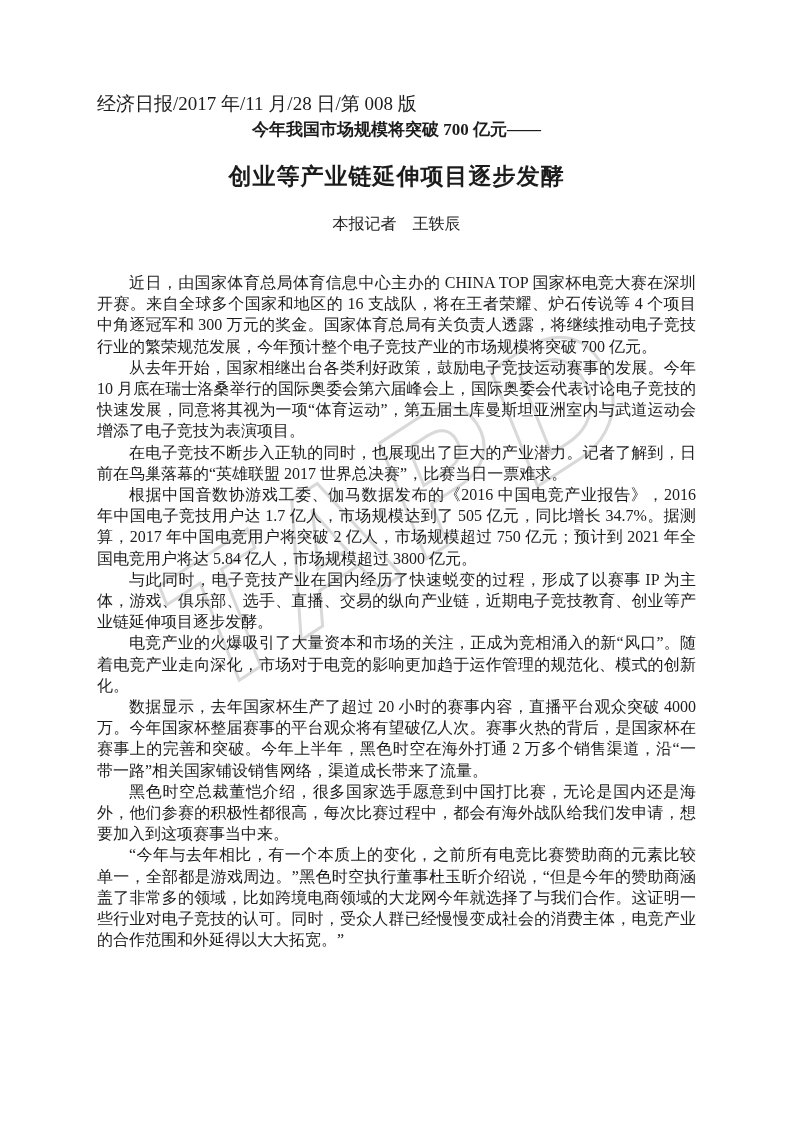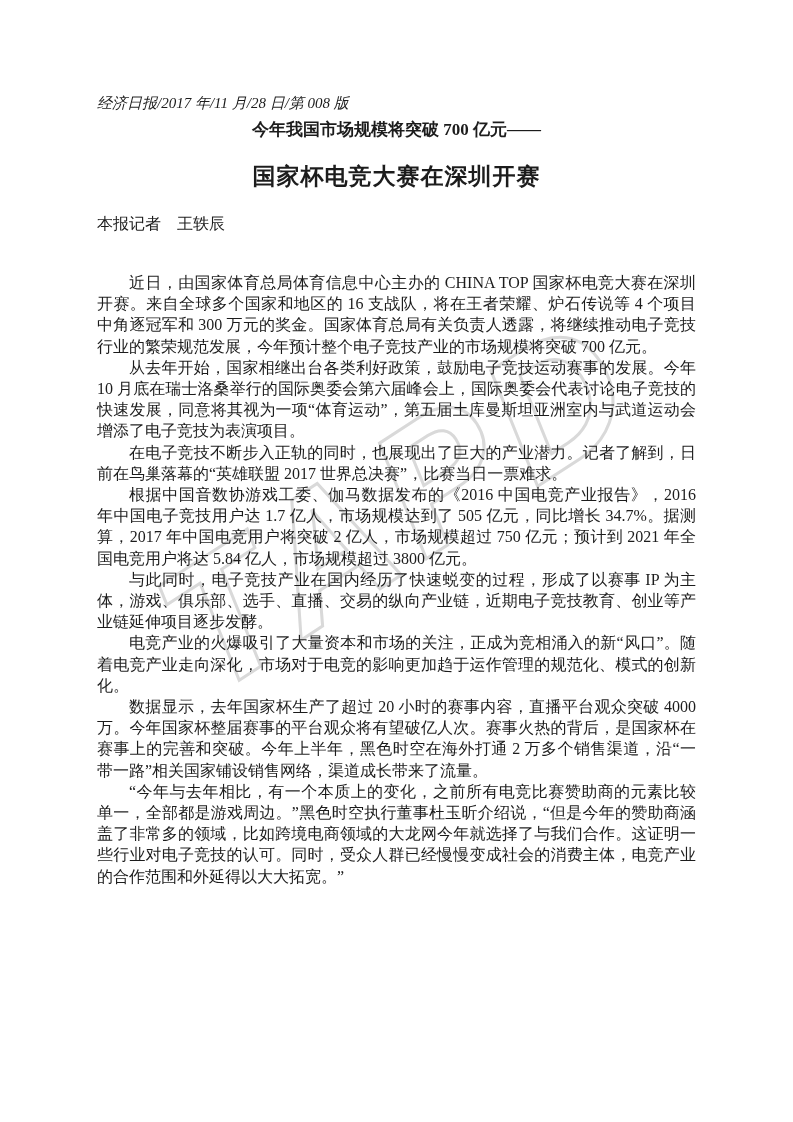--- a/index.html
+++ b/index.html
@@ -17,41 +17,40 @@
     overflow: hidden;
     font-family: "Liberation Serif", "DejaVu Serif", serif;
     color: var(--text);
   }
   .page {
     position: relative;
     z-index: 1;
     padding: 92px 97px 0 97px;
   }
   .doc-header {
-    font-size: 15px;
+    font-size: 19px;
     line-height: 23px;
-    font-style: italic;
   }
   .kicker {
     text-align: center;
     font-size: 17px;
     font-weight: 700;
     line-height: 22px;
     margin-top: 4px;
   }
   .headline {
     text-align: center;
     font-size: 23px;
     font-weight: 700;
     letter-spacing: 1px;
     line-height: 30px;
     margin-top: 21px;
   }
   .byline {
-    text-align: left;
+    text-align: center;
     font-size: 16px;
     line-height: 22px;
     margin-top: 21px;
   }
   .article {
     margin-top: 37px;
     width: 599px;
     font-size: 16px;
     line-height: 21.2px;
     text-align: justify;
@@ -89,28 +88,29 @@
 <div class="watermark">TAPD</div>
 
 <div class="page">
 
   <div class="doc-header">
     <div>经济日报/2017 年/11 月/28 日/第 008 版</div>
   </div>
 
   <div class="kicker">今年我国市场规模将突破 700 亿元——</div>
 
-  <h1 class="headline">国家杯电竞大赛在深圳开赛</h1>
+  <h1 class="headline">创业等产业链延伸项目逐步发酵</h1>
 
   <div class="byline">本报记者　王轶辰</div>
 
   <div class="article">
     <p>近日，由国家体育总局体育信息中心主办的 CHINA TOP 国家杯电竞大赛在深圳开赛。来自全球多个国家和地区的 16 支战队，将在王者荣耀、炉石传说等 4 个项目中角逐冠军和 300 万元的奖金。国家体育总局有关负责人透露，将继续推动电子竞技行业的繁荣规范发展，今年预计整个电子竞技产业的市场规模将突破 700 亿元。</p>
     <p>从去年开始，国家相继出台各类利好政策，鼓励电子竞技运动赛事的发展。今年 10 月底在瑞士洛桑举行的国际奥委会第六届峰会上，国际奥委会代表讨论电子竞技的快速发展，同意将其视为一项“体育运动”，第五届土库曼斯坦亚洲室内与武道运动会增添了电子竞技为表演项目。</p>
     <p>在电子竞技不断步入正轨的同时，也展现出了巨大的产业潜力。记者了解到，日前在鸟巢落幕的“英雄联盟 2017 世界总决赛”，比赛当日一票难求。</p>
     <p>根据中国音数协游戏工委、伽马数据发布的《2016 中国电竞产业报告》，2016 年中国电子竞技用户达 1.7 亿人，市场规模达到了 505 亿元，同比增长 34.7%。据测算，2017 年中国电竞用户将突破 2 亿人，市场规模超过 750 亿元；预计到 2021 年全国电竞用户将达 5.84 亿人，市场规模超过 3800 亿元。</p>
     <p>与此同时，电子竞技产业在国内经历了快速蜕变的过程，形成了以赛事 IP 为主体，游戏、俱乐部、选手、直播、交易的纵向产业链，近期电子竞技教育、创业等产业链延伸项目逐步发酵。</p>
     <p>电竞产业的火爆吸引了大量资本和市场的关注，正成为竞相涌入的新“风口”。随着电竞产业走向深化，市场对于电竞的影响更加趋于运作管理的规范化、模式的创新化。</p>
     <p>数据显示，去年国家杯生产了超过 20 小时的赛事内容，直播平台观众突破 4000 万。今年国家杯整届赛事的平台观众将有望破亿人次。赛事火热的背后，是国家杯在赛事上的完善和突破。今年上半年，黑色时空在海外打通 2 万多个销售渠道，沿“一带一路”相关国家铺设销售网络，渠道成长带来了流量。</p>
+    <p>黑色时空总裁董恺介绍，很多国家选手愿意到中国打比赛，无论是国内还是海外，他们参赛的积极性都很高，每次比赛过程中，都会有海外战队给我们发申请，想要加入到这项赛事当中来。</p>
     <p>“今年与去年相比，有一个本质上的变化，之前所有电竞比赛赞助商的元素比较单一，全部都是游戏周边。”黑色时空执行董事杜玉昕介绍说，“但是今年的赞助商涵盖了非常多的领域，比如跨境电商领域的大龙网今年就选择了与我们合作。这证明一些行业对电子竞技的认可。同时，受众人群已经慢慢变成社会的消费主体，电竞产业的合作范围和外延得以大大拓宽。”</p>
   </div>
 
 </div>
 
 </body></html>

